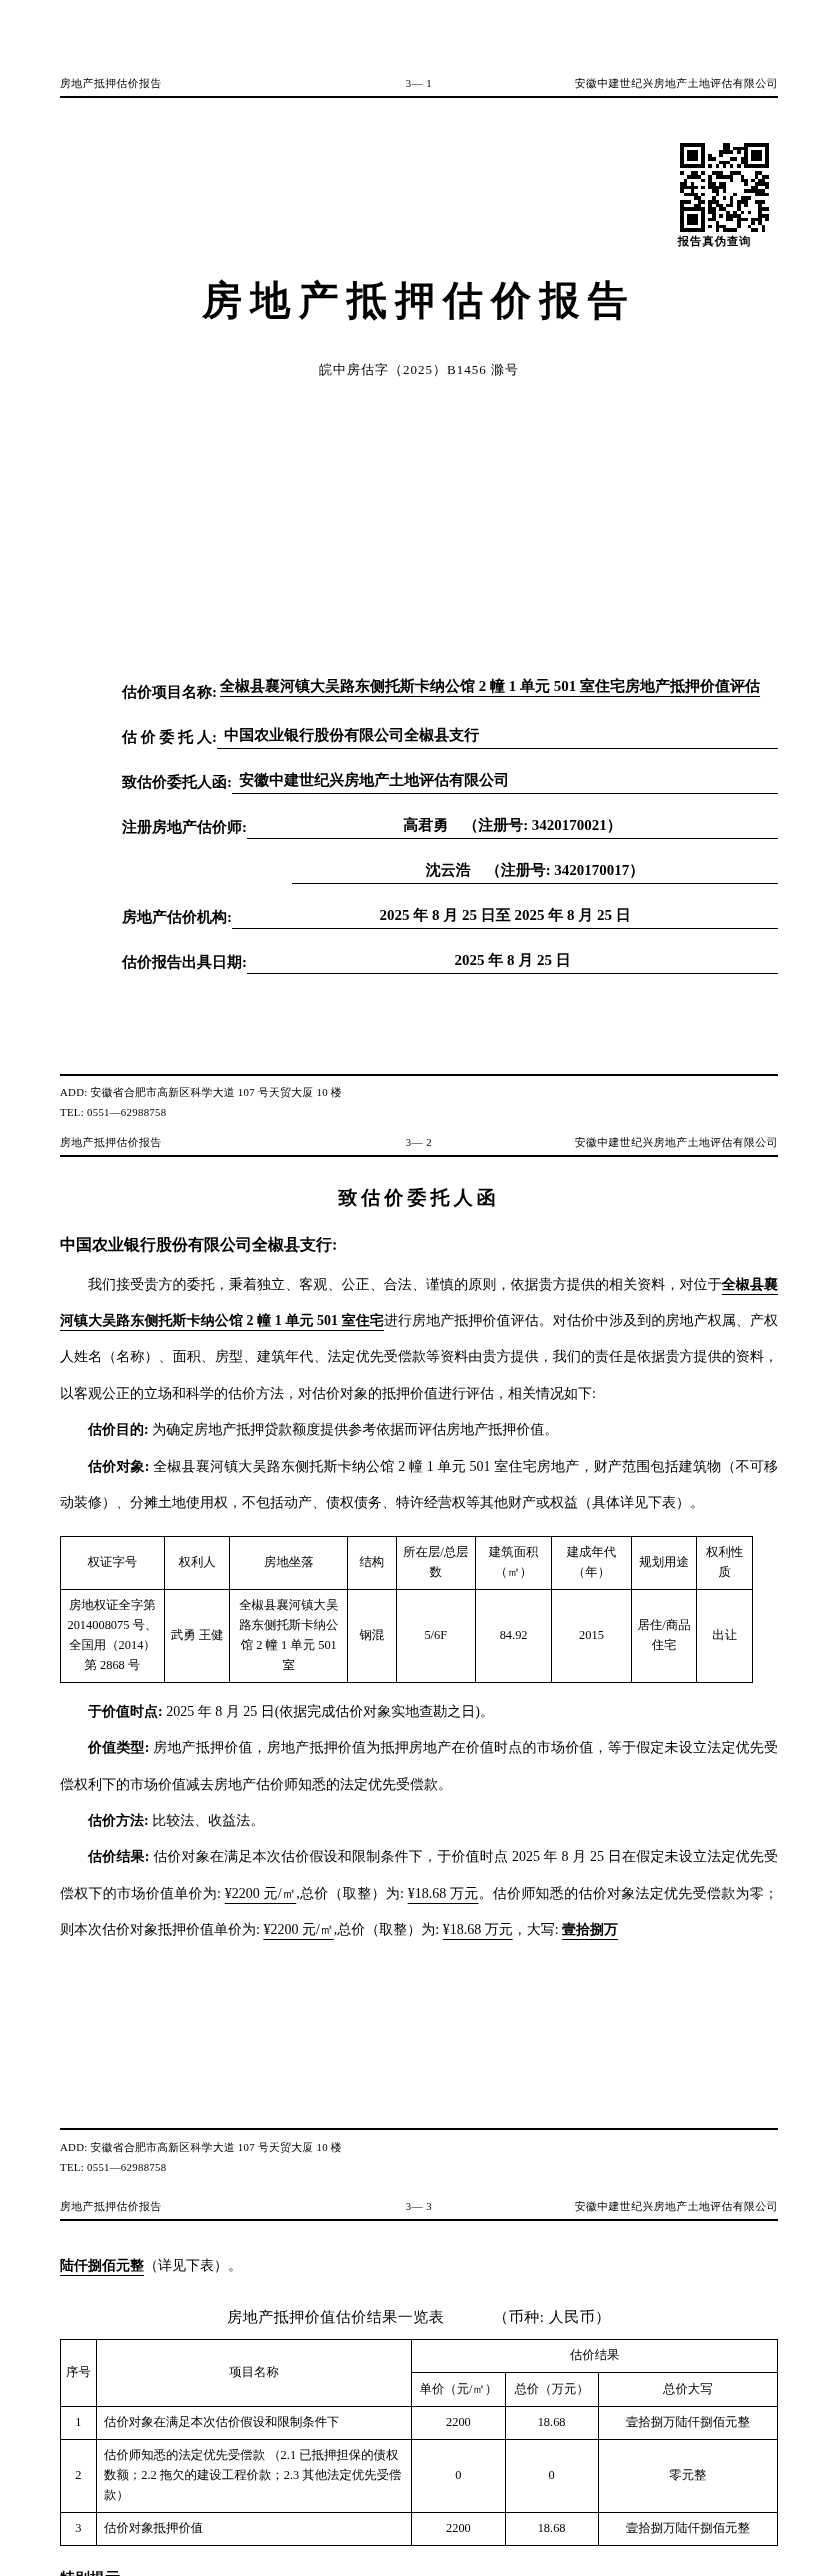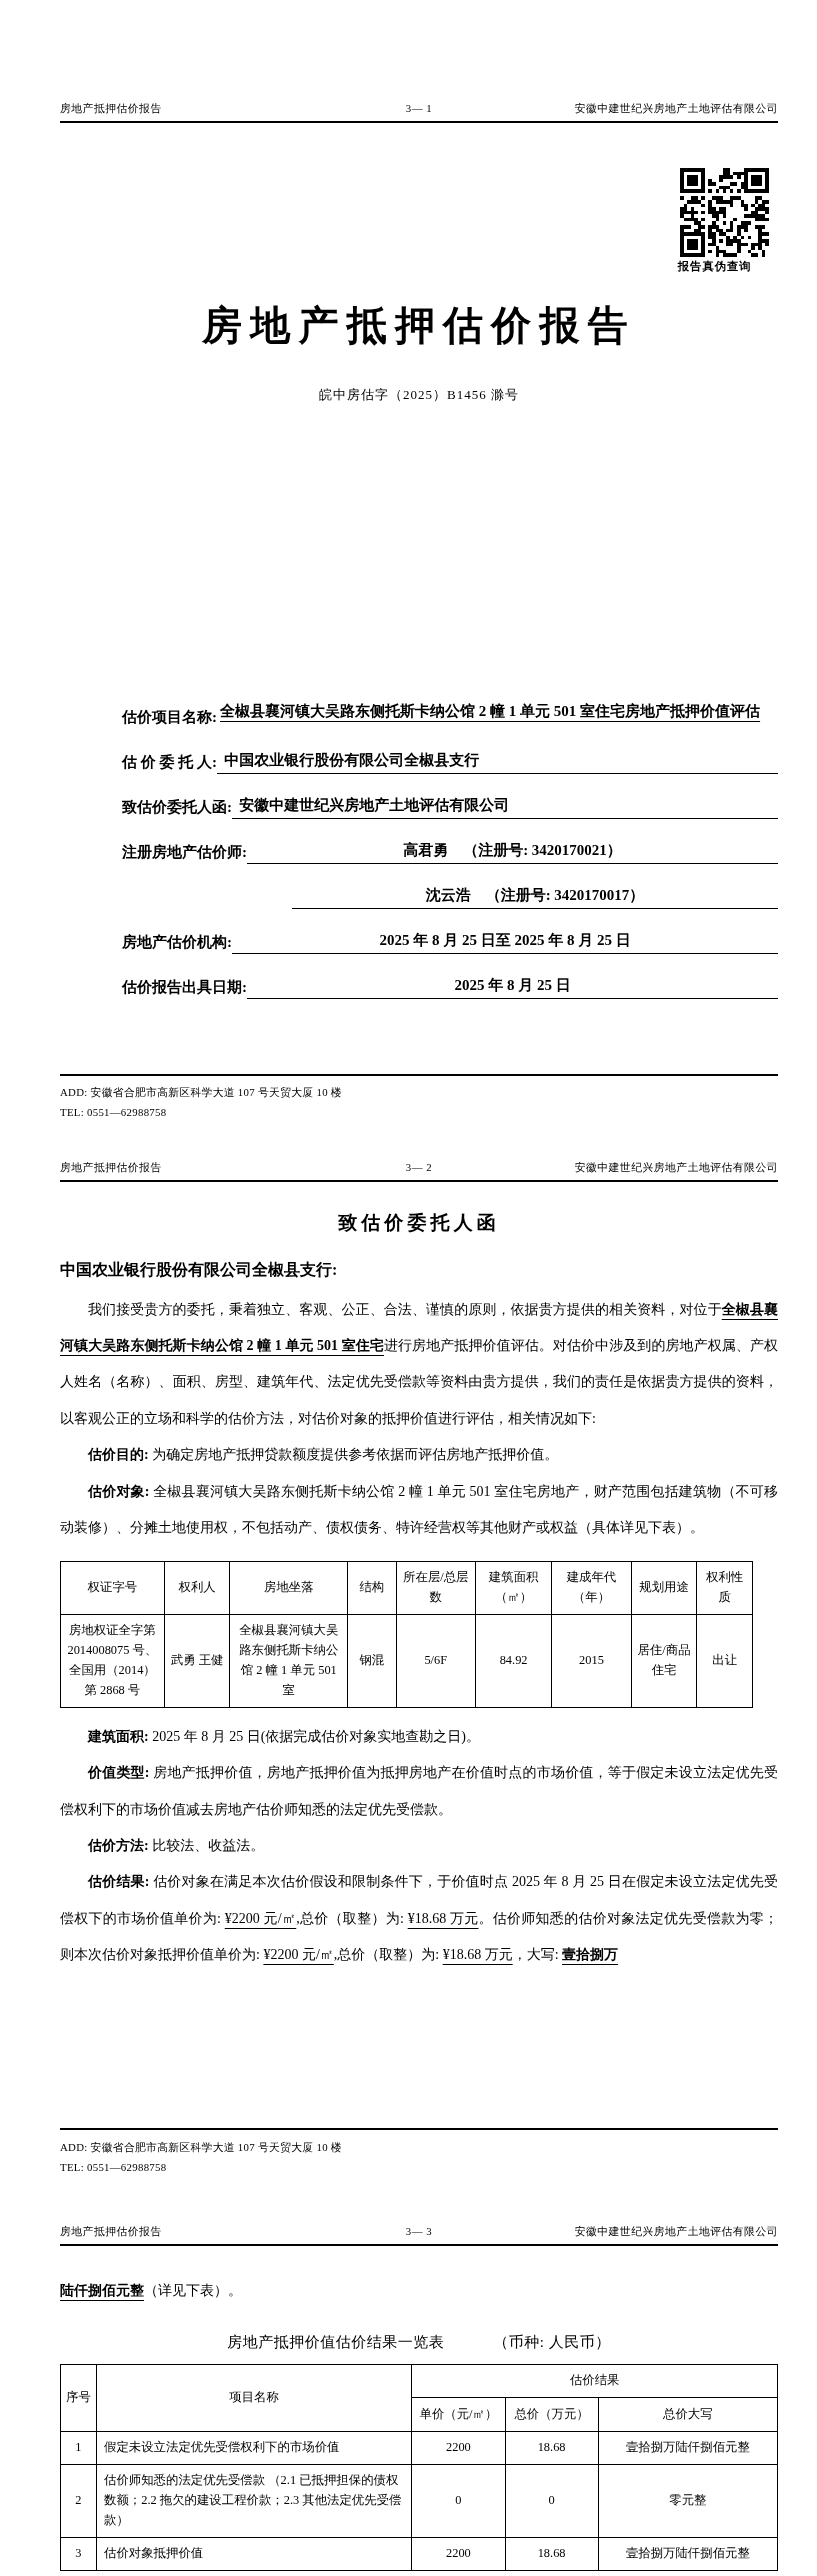--- a/index.html
+++ b/index.html
@@ -23,21 +23,21 @@
   .page3{height:1111px;padding-top:10.3px;padding-bottom:76px;}
   .spacer{flex:1;}
 
   .page-header{
     display:flex;align-items:baseline;
     font-size:10.8px;letter-spacing:0.5px;
     border-bottom:2.1px solid #000;
     padding-bottom:5.2px;
   }
   .ph-left{flex:1;text-align:left;}
-  .ph-num{width:88px;text-align:center;margin-top:25px;}
+  .ph-num{width:88px;text-align:center;}
   .ph-right{flex:1;text-align:right;}
 
   .page-footer{font-size:10.8px;}
   .footer-rule{border-top:2.1px solid #000;margin-bottom:6.2px;}
   .footer-add,.footer-tel{line-height:1.9;letter-spacing:0.3px;}
 
   
   .qr-row{display:flex;justify-content:flex-end;margin-top:45px;}
   .qr-block{width:93px;text-align:left;margin-right:7.2px;}
   .qr-svg{display:block;margin:0 auto;}
@@ -498,21 +498,21 @@
         <td>钢混</td>
         <td>5/6F</td>
         <td>84.92</td>
         <td>2015</td>
         <td>居住/商品住宅</td>
         <td>出让</td>
       </tr>
     </tbody>
   </table>
 
-  <p class="par indent"><span class="sg-b">建筑面积: </span><span>2025 年 8 月 25 日(依据完成估价对象实地查勘之日)。</span></p>
+  <p class="par indent"><span class="sg-b">于价值时点: </span><span>2025 年 8 月 25 日(依据完成估价对象实地查勘之日)。</span></p>
   <p class="par indent"><span class="sg-b">价值类型: </span><span>房地产抵押价值，房地产抵押价值为抵押房地产在价值时点的市场价值，等于假定未设立法定优先受偿权利下的市场价值减去房地产估价师知悉的法定优先受偿款。</span></p>
   <p class="par indent"><span class="sg-b">估价方法: </span><span>比较法、收益法。</span></p>
   <p class="par indent"><span class="sg-b">估价结果: </span><span>估价对象在满足本次估价假设和限制条件下，于价值时点 2025 年 8 月 25 日在假定未设立法定优先受偿权下的市场价值单价为: </span><span class="sg-u">¥2200 元/㎡</span><span>,总价（取整）为: </span><span class="sg-u">¥18.68 万元</span><span>。估价师知悉的估价对象法定优先受偿款为零；则本次估价对象抵押价值单价为: </span><span class="sg-u">¥2200 元/㎡</span><span>,总价（取整）为: </span><span class="sg-u">¥18.68 万元</span><span>，大写: </span><span class="sg-b sg-u">壹拾捌万</span></p>
 
   <div class="spacer"></div>
 
   <div class="page-footer">
     <div class="footer-rule"></div>
     <div class="footer-add">ADD: 安徽省合肥市高新区科学大道 107 号天贸大厦 10 楼</div>
     <div class="footer-tel">TEL: 0551—62988758</div>
@@ -549,21 +549,21 @@
       </tr>
       <tr>
         <th>单价（元/㎡）</th>
         <th>总价（万元）</th>
         <th>总价大写</th>
       </tr>
     </thead>
     <tbody>
       <tr>
         <td>1</td>
-        <td class="item">假定未设立法定优先受偿权利下的市场价值</td>
+        <td class="item">估价对象在满足本次估价假设和限制条件下</td>
         <td>2200</td>
         <td>18.68</td>
         <td>壹拾捌万陆仟捌佰元整</td>
       </tr>
       <tr>
         <td>2</td>
         <td class="item">估价师知悉的法定优先受偿款 （2.1 已抵押担保的债权数额；2.2 拖欠的建设工程价款；2.3 其他法定优先受偿款）</td>
         <td>0</td>
         <td>0</td>
         <td>零元整</td>

